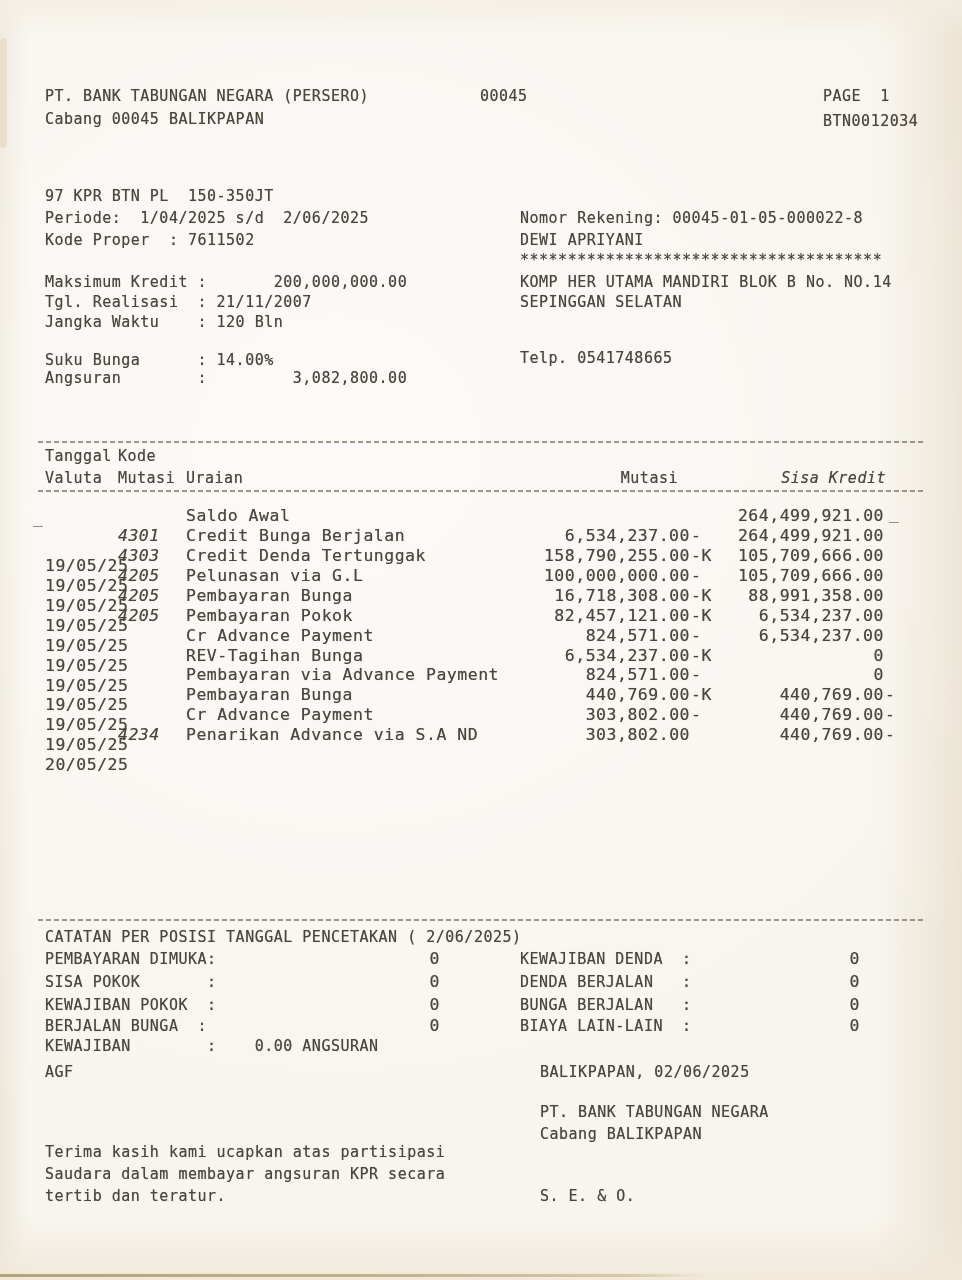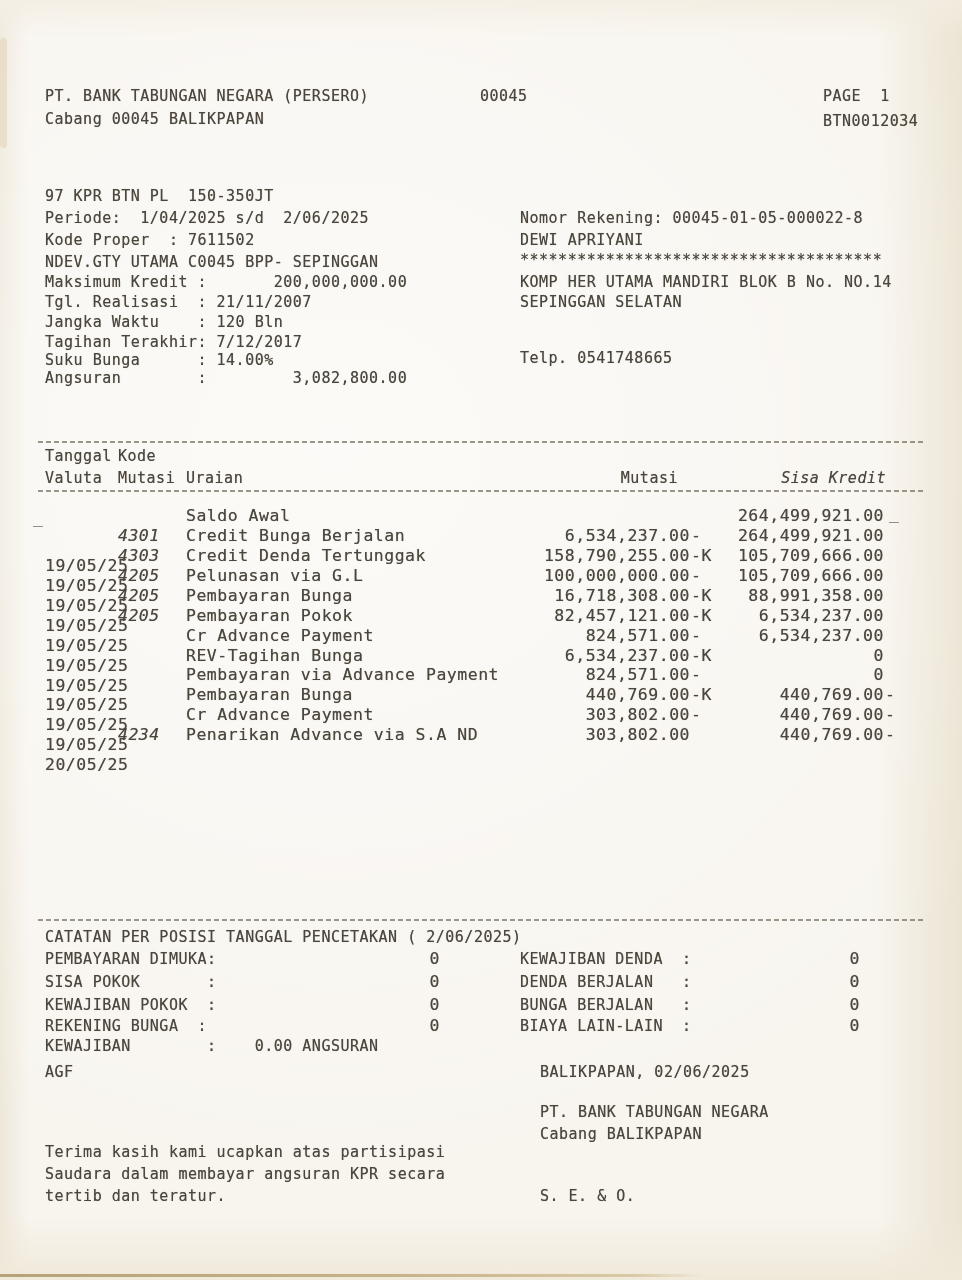--- a/index.html
+++ b/index.html
@@ -53,25 +53,23 @@
 
   <div class="line" style="left:45px;top:86px">PT. BANK TABUNGAN NEGARA (PERSERO)</div>
   <div class="line" style="left:480px;top:86px">00045</div>
   <div class="line" style="left:823px;top:86px">PAGE  1</div>
   <div class="line" style="left:45px;top:109px">Cabang 00045 BALIKPAPAN</div>
   <div class="line" style="left:823px;top:111px">BTN0012034</div>
 
   <div class="line" style="left:45px;top:186px">97 KPR BTN PL  150-350JT</div>
   <div class="line" style="left:45px;top:208px">Periode:  1/04/2025 s/d  2/06/2025</div>
   <div class="line" style="left:45px;top:230px">Kode Proper  : 7611502</div>
-  <div class="line" style="left:45px;top:252px">NDEV.GTY UTAMA C0045 BPP- SEPINGGAN</div>
   <div class="line" style="left:45px;top:272px">Maksimum Kredit :       200,000,000.00</div>
   <div class="line" style="left:45px;top:292px">Tgl. Realisasi  : 21/11/2007</div>
   <div class="line" style="left:45px;top:312px">Jangka Waktu    : 120 Bln</div>
-  <div class="line" style="left:45px;top:332px">Tagihan Terakhir: 7/12/2017</div>
   <div class="line" style="left:45px;top:350px">Suku Bunga      : 14.00%</div>
   <div class="line" style="left:45px;top:368px">Angsuran        :         3,082,800.00</div>
 
   <div class="line" style="left:520px;top:208px">Nomor Rekening: 00045-01-05-000022-8</div>
   <div class="line" style="left:520px;top:230px">DEWI APRIYANI</div>
   <div class="line" style="left:520px;top:250px">**************************************</div>
   <div class="line" style="left:520px;top:272px">KOMP HER UTAMA MANDIRI BLOK B No. NO.14</div>
   <div class="line" style="left:520px;top:292px">SEPINGGAN SELATAN</div>
   <div class="line" style="left:520px;top:348px">Telp. 0541748665</div>
 
@@ -208,21 +206,21 @@
   <div class="line" style="left:45px;top:972px">SISA POKOK       :</div>
   <div class="n-val" style="left:340px;top:972px;width:100px">0</div>
   <div class="line" style="left:520px;top:972px">DENDA BERJALAN   :</div>
   <div class="n-val" style="left:760px;top:972px;width:100px">0</div>
 
   <div class="line" style="left:45px;top:995px">KEWAJIBAN POKOK  :</div>
   <div class="n-val" style="left:340px;top:995px;width:100px">0</div>
   <div class="line" style="left:520px;top:995px">BUNGA BERJALAN   :</div>
   <div class="n-val" style="left:760px;top:995px;width:100px">0</div>
 
-  <div class="line" style="left:45px;top:1016px">REKENING BUNGA  :</div>
+  <div class="line" style="left:45px;top:1016px">BERJALAN BUNGA  :</div>
   <div class="n-val" style="left:340px;top:1016px;width:100px">0</div>
   <div class="line" style="left:520px;top:1016px">BIAYA LAIN-LAIN  :</div>
   <div class="n-val" style="left:760px;top:1016px;width:100px">0</div>
 
   <div class="line" style="left:45px;top:1036px">KEWAJIBAN        :    0.00 ANGSURAN</div>
 
   <div class="line" style="left:45px;top:1062px">AGF</div>
   <div class="line" style="left:540px;top:1062px">BALIKPAPAN, 02/06/2025</div>
   <div class="line" style="left:540px;top:1102px">PT. BANK TABUNGAN NEGARA</div>
   <div class="line" style="left:540px;top:1124px">Cabang BALIKPAPAN</div>

